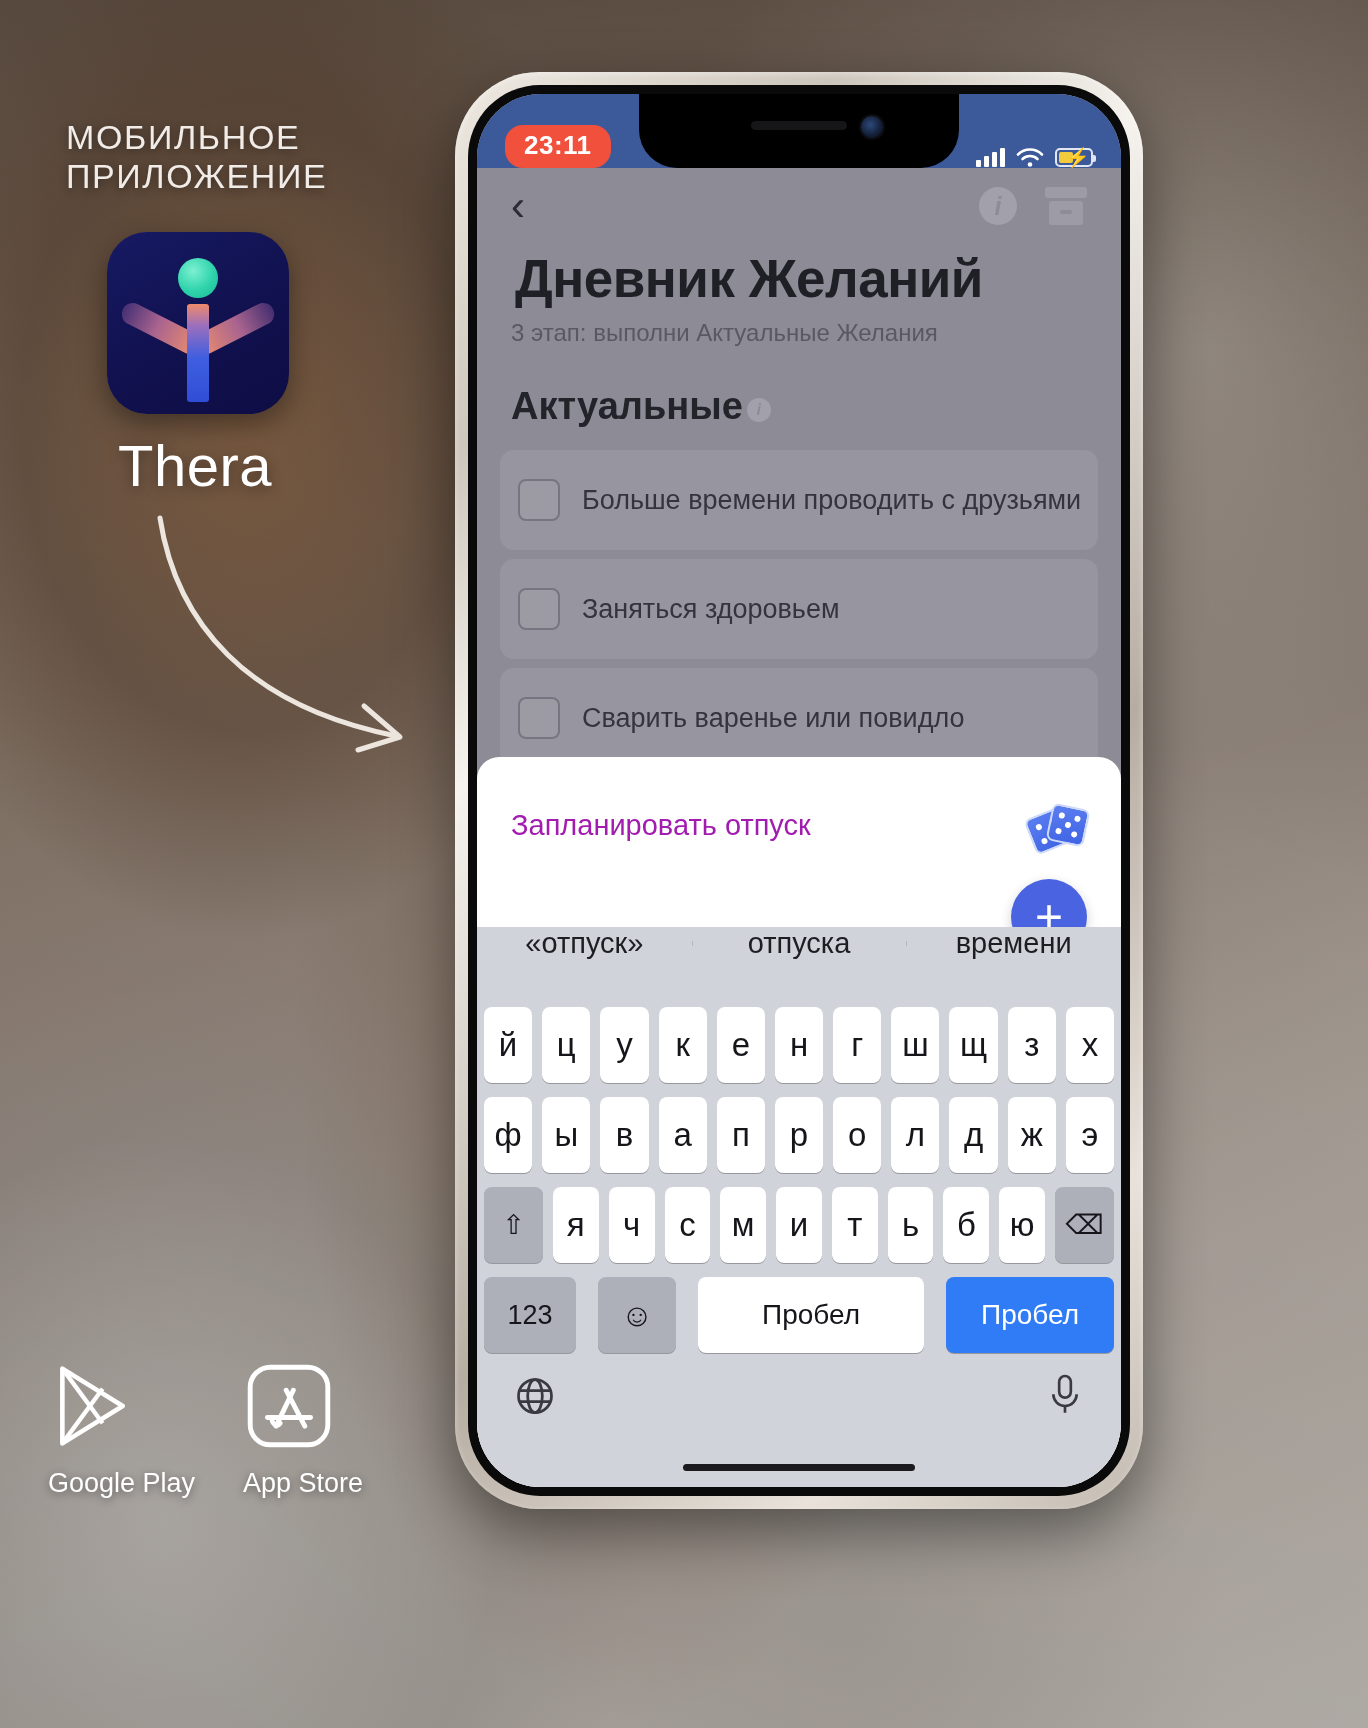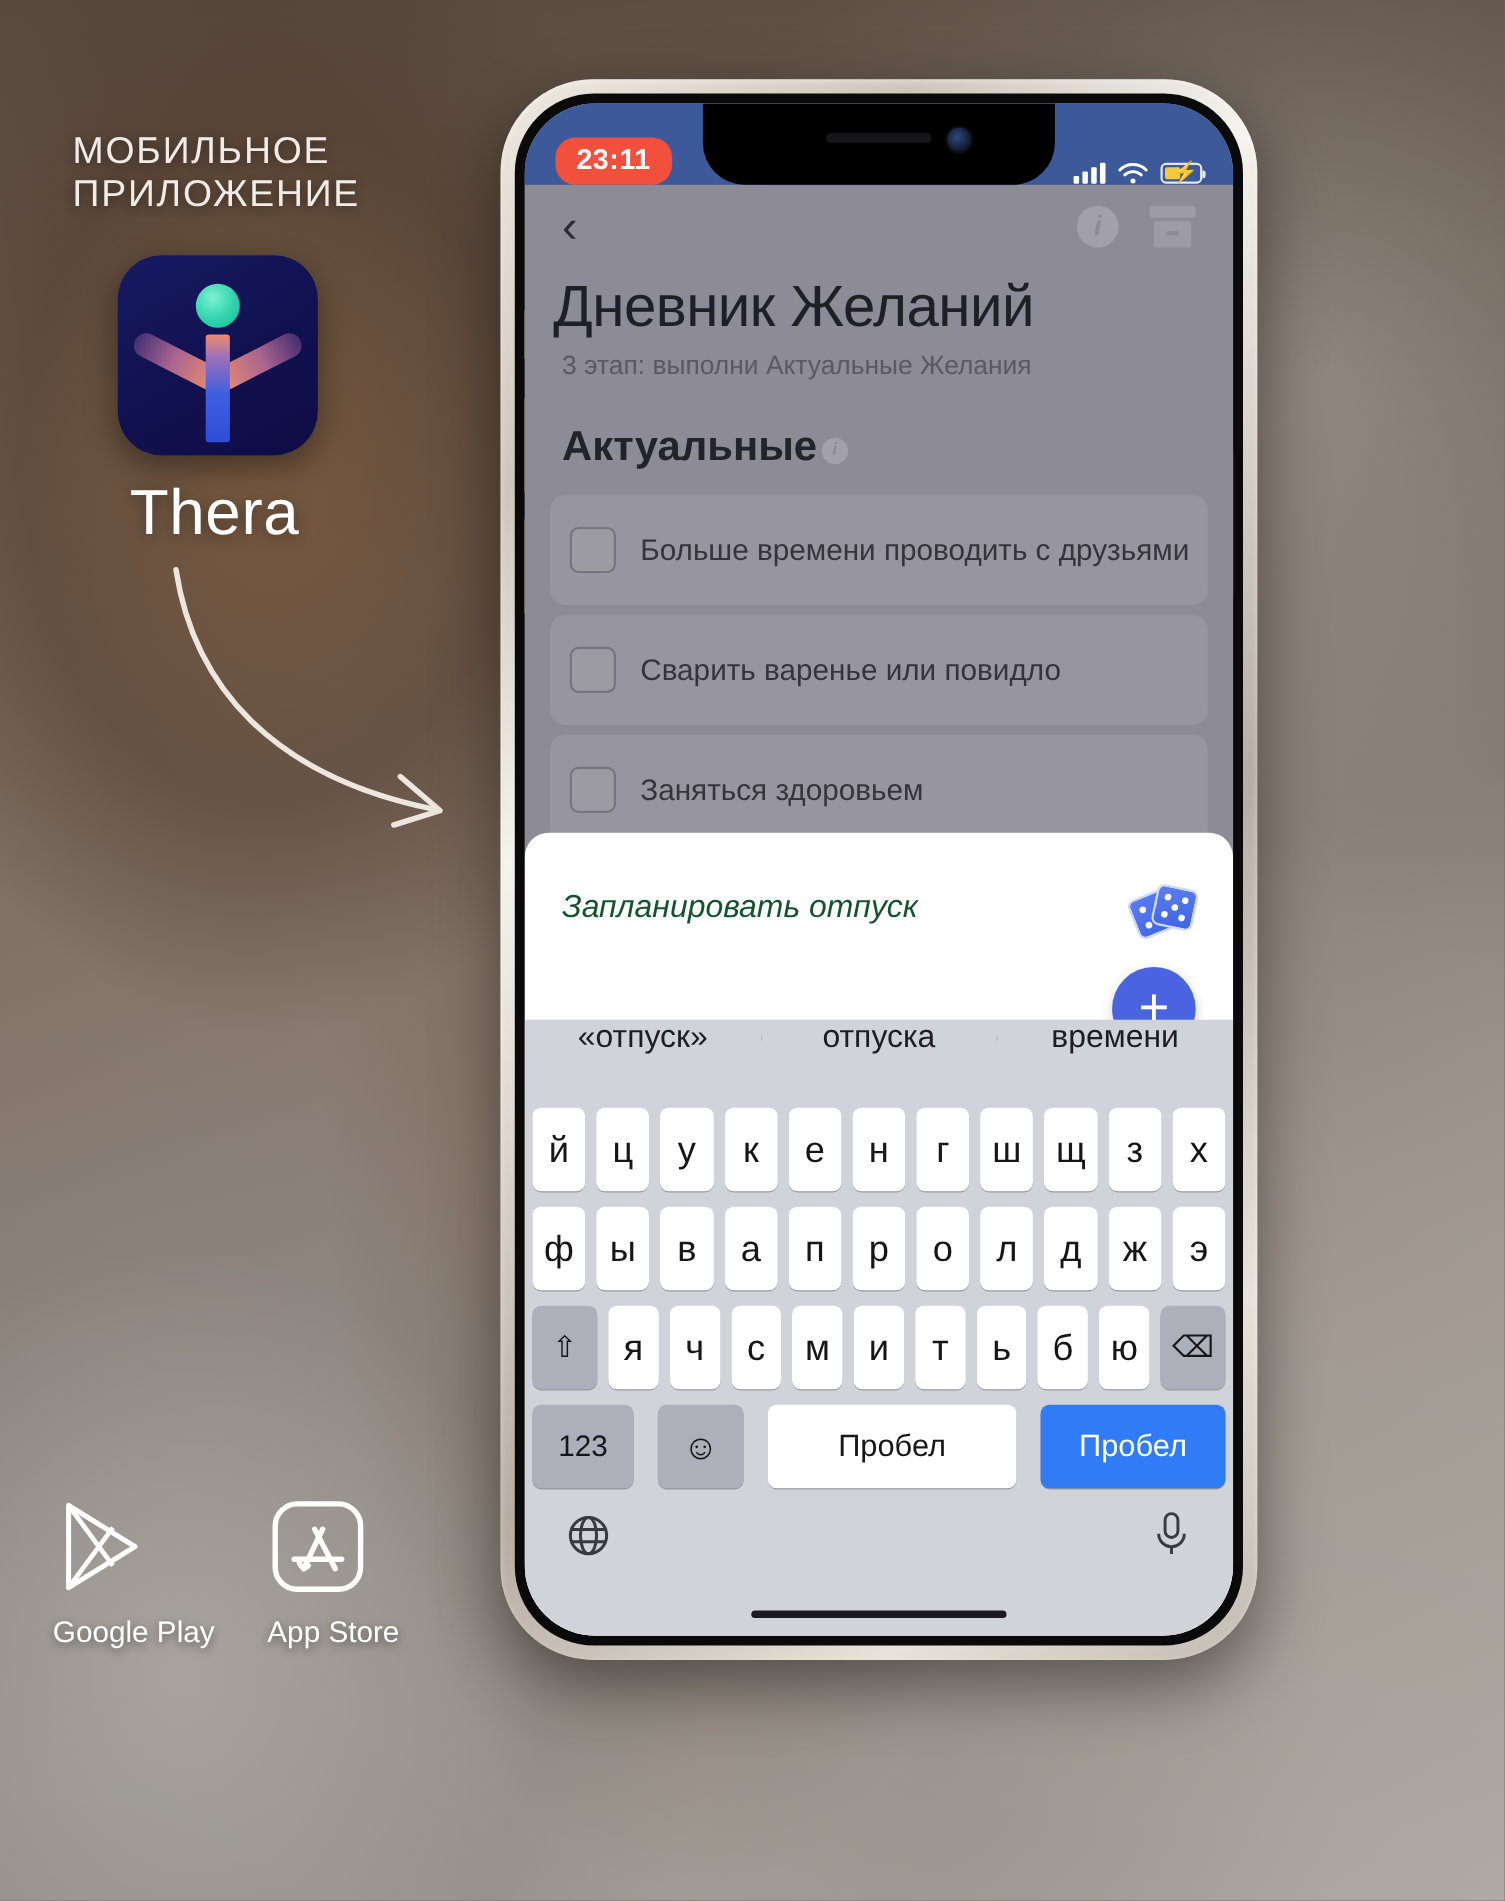--- a/index.html
+++ b/index.html
@@ -184,21 +184,21 @@
   .icn-archive s {
     position: absolute; left: 4px; top: 14px; width: 34px; height: 24px;
     background: #9d9ca6; border-radius: 3px; display:block;
   }
   .icn-archive s::after {
     content:''; position:absolute; left:11px; top:9px; width:12px; height:4px;
     background:#8c8b96; border-radius:2px;
   }
 
   .page-title {
-    padding: 4px 26px 0; font-size: 53px; font-weight: 400;
+    padding: 4px 38px 0; font-size: 53px; font-weight: 700;
     color: #1f1f26; letter-spacing: -0.5px;
   }
   .page-sub {
     padding: 10px 34px 0; font-size: 24px; color: #5a5963;
   }
   .section-head {
     padding: 38px 34px 0; display: flex; align-items: center; gap: 4px;
   }
   .section-head h2 { font-size: 38px; font-weight: 700; color: #23232a; }
   .mini-info {
@@ -223,21 +223,21 @@
 
   
   .sheet {
     position: absolute; left: 0; right: 0; top: 663px; bottom: 0;
     background: #ffffff; border-radius: 22px 22px 0 0; z-index: 12;
   }
   .sheet-row {
     display: flex; align-items: flex-start; justify-content: space-between;
     padding: 44px 34px 0;
   }
-  .sheet-input { font-size: 29px; color: #14532d; padding-top: 8px; font-style: italic; }
+  .sheet-input { font-size: 29px; color: #a21caf; padding-top: 8px; }
   .dice { width: 58px; height: 52px; position: relative; flex: none; }
   .die {
     position: absolute; width: 38px; height: 38px; border-radius: 7px;
     background: linear-gradient(160deg,#5b7ef0,#3f63e4);
     border: 2px solid #cfdaf8;
   }
   .die.a { left: 0; top: 11px; transform: rotate(-22deg); }
   .die.b { left: 20px; top: 5px; transform: rotate(12deg); }
   .pip { position: absolute; width: 6px; height: 6px; border-radius: 50%; background:#fff; }
   .fab {
@@ -373,25 +373,25 @@
           <div class="mini-info">i</div>
         </div>
 
         <div class="wish-list">
           <div class="wish">
             <div class="cbox"></div>
             <div class="wish-txt">Больше времени проводить с друзьями....</div>
           </div>
           <div class="wish">
             <div class="cbox"></div>
-            <div class="wish-txt">Сварить варенье или повидло</div>
+            <div class="wish-txt">Заняться здоровьем</div>
           </div>
           <div class="wish">
             <div class="cbox"></div>
-            <div class="wish-txt">Заняться здоровьем</div>
+            <div class="wish-txt">Сварить варенье или повидло</div>
           </div>
         </div>
       </div>
 
       <div class="sheet">
         <div class="sheet-row">
           <div class="sheet-input" placeholder="Запланировать отпуск">Запланировать отпуск</div>
           <div class="dice">
             <div class="die a">
               <span class="pip" style="left:7px;top:7px"></span>

